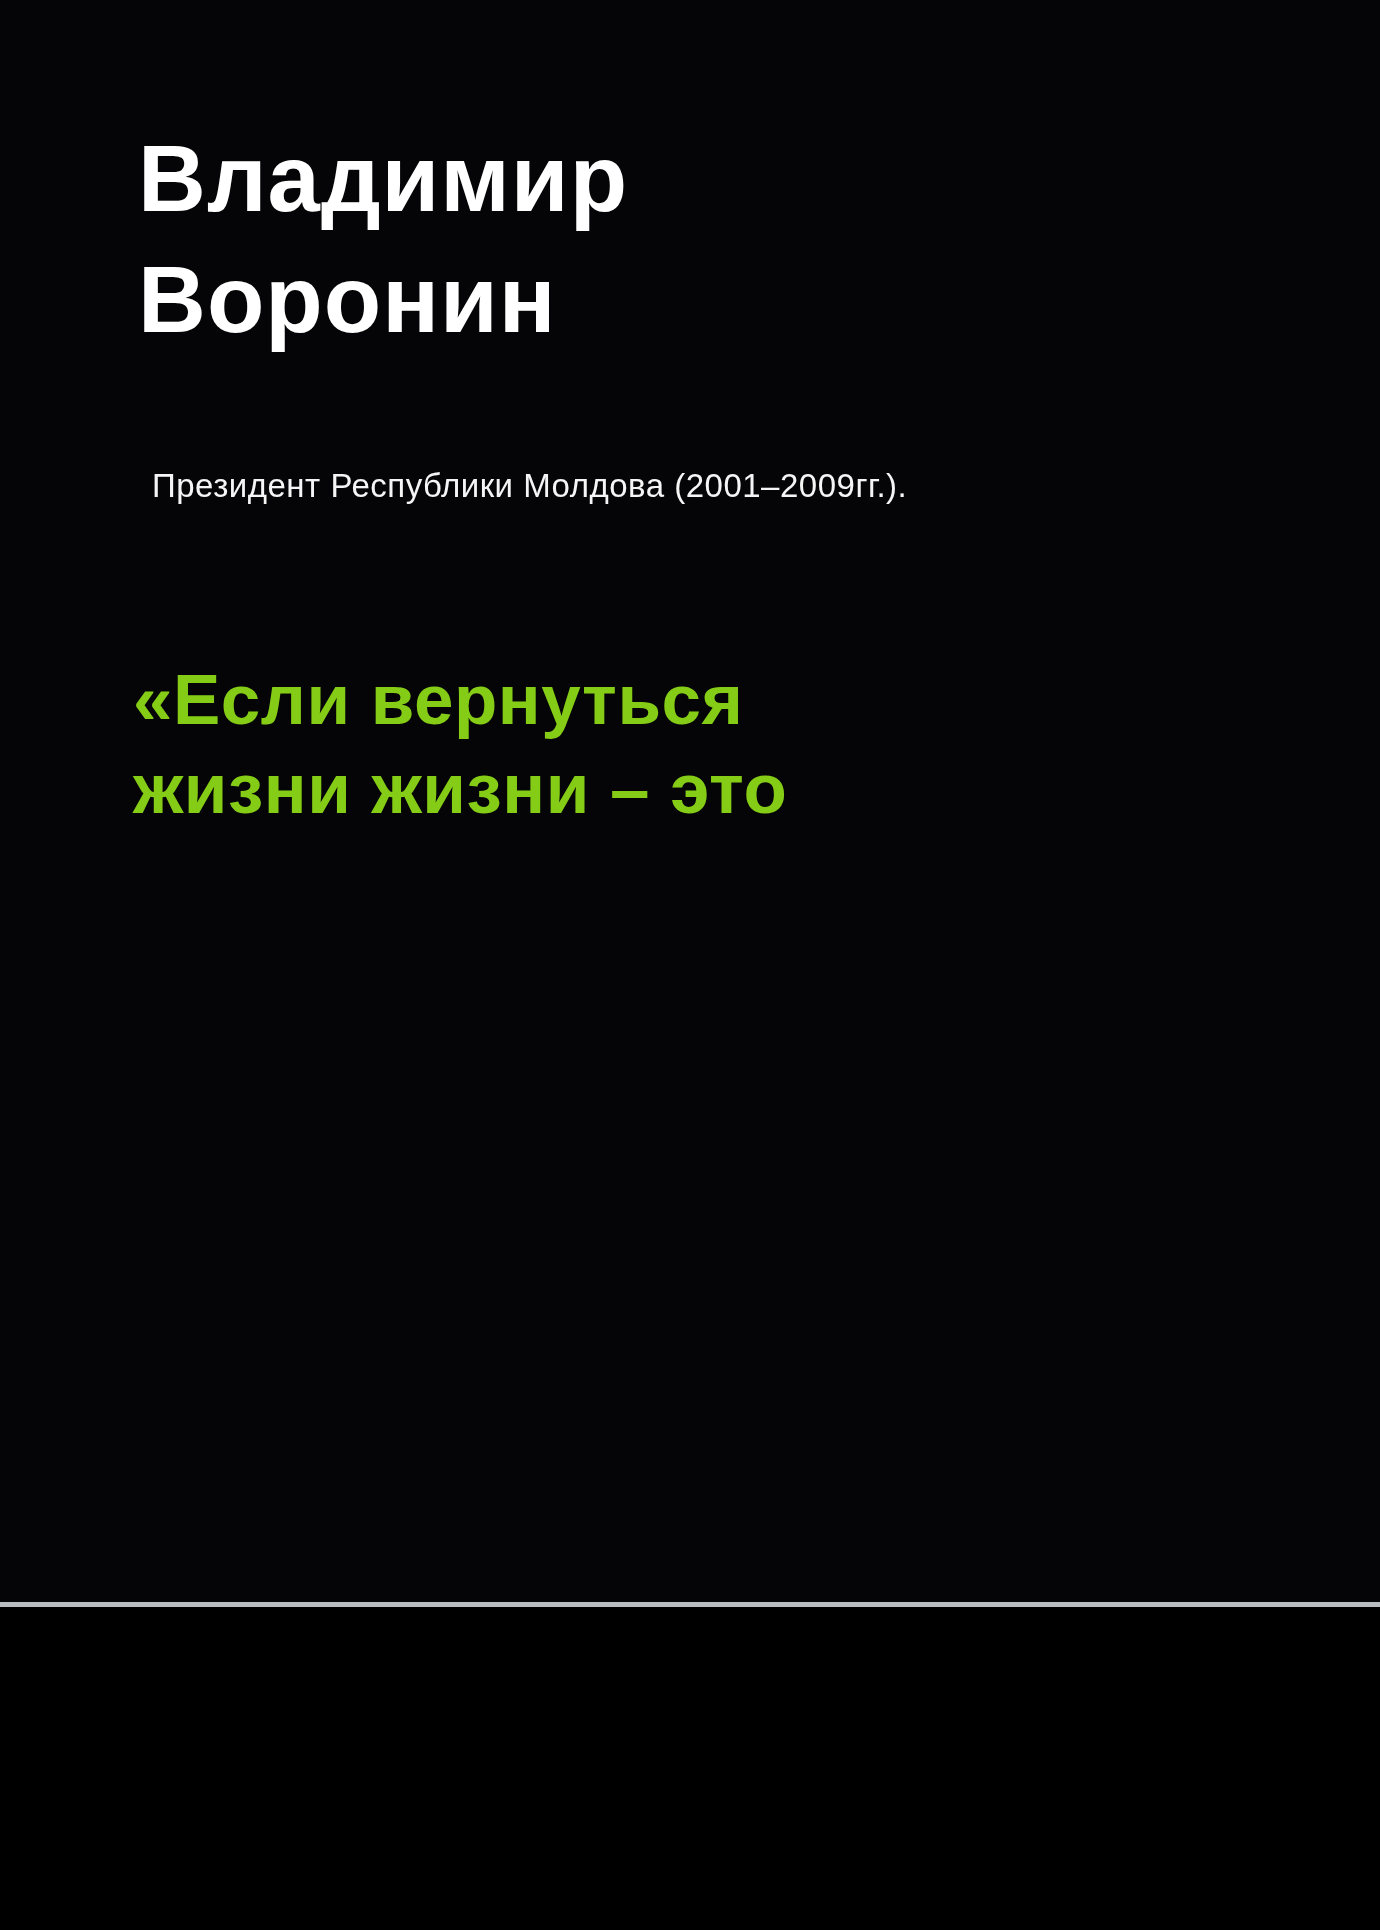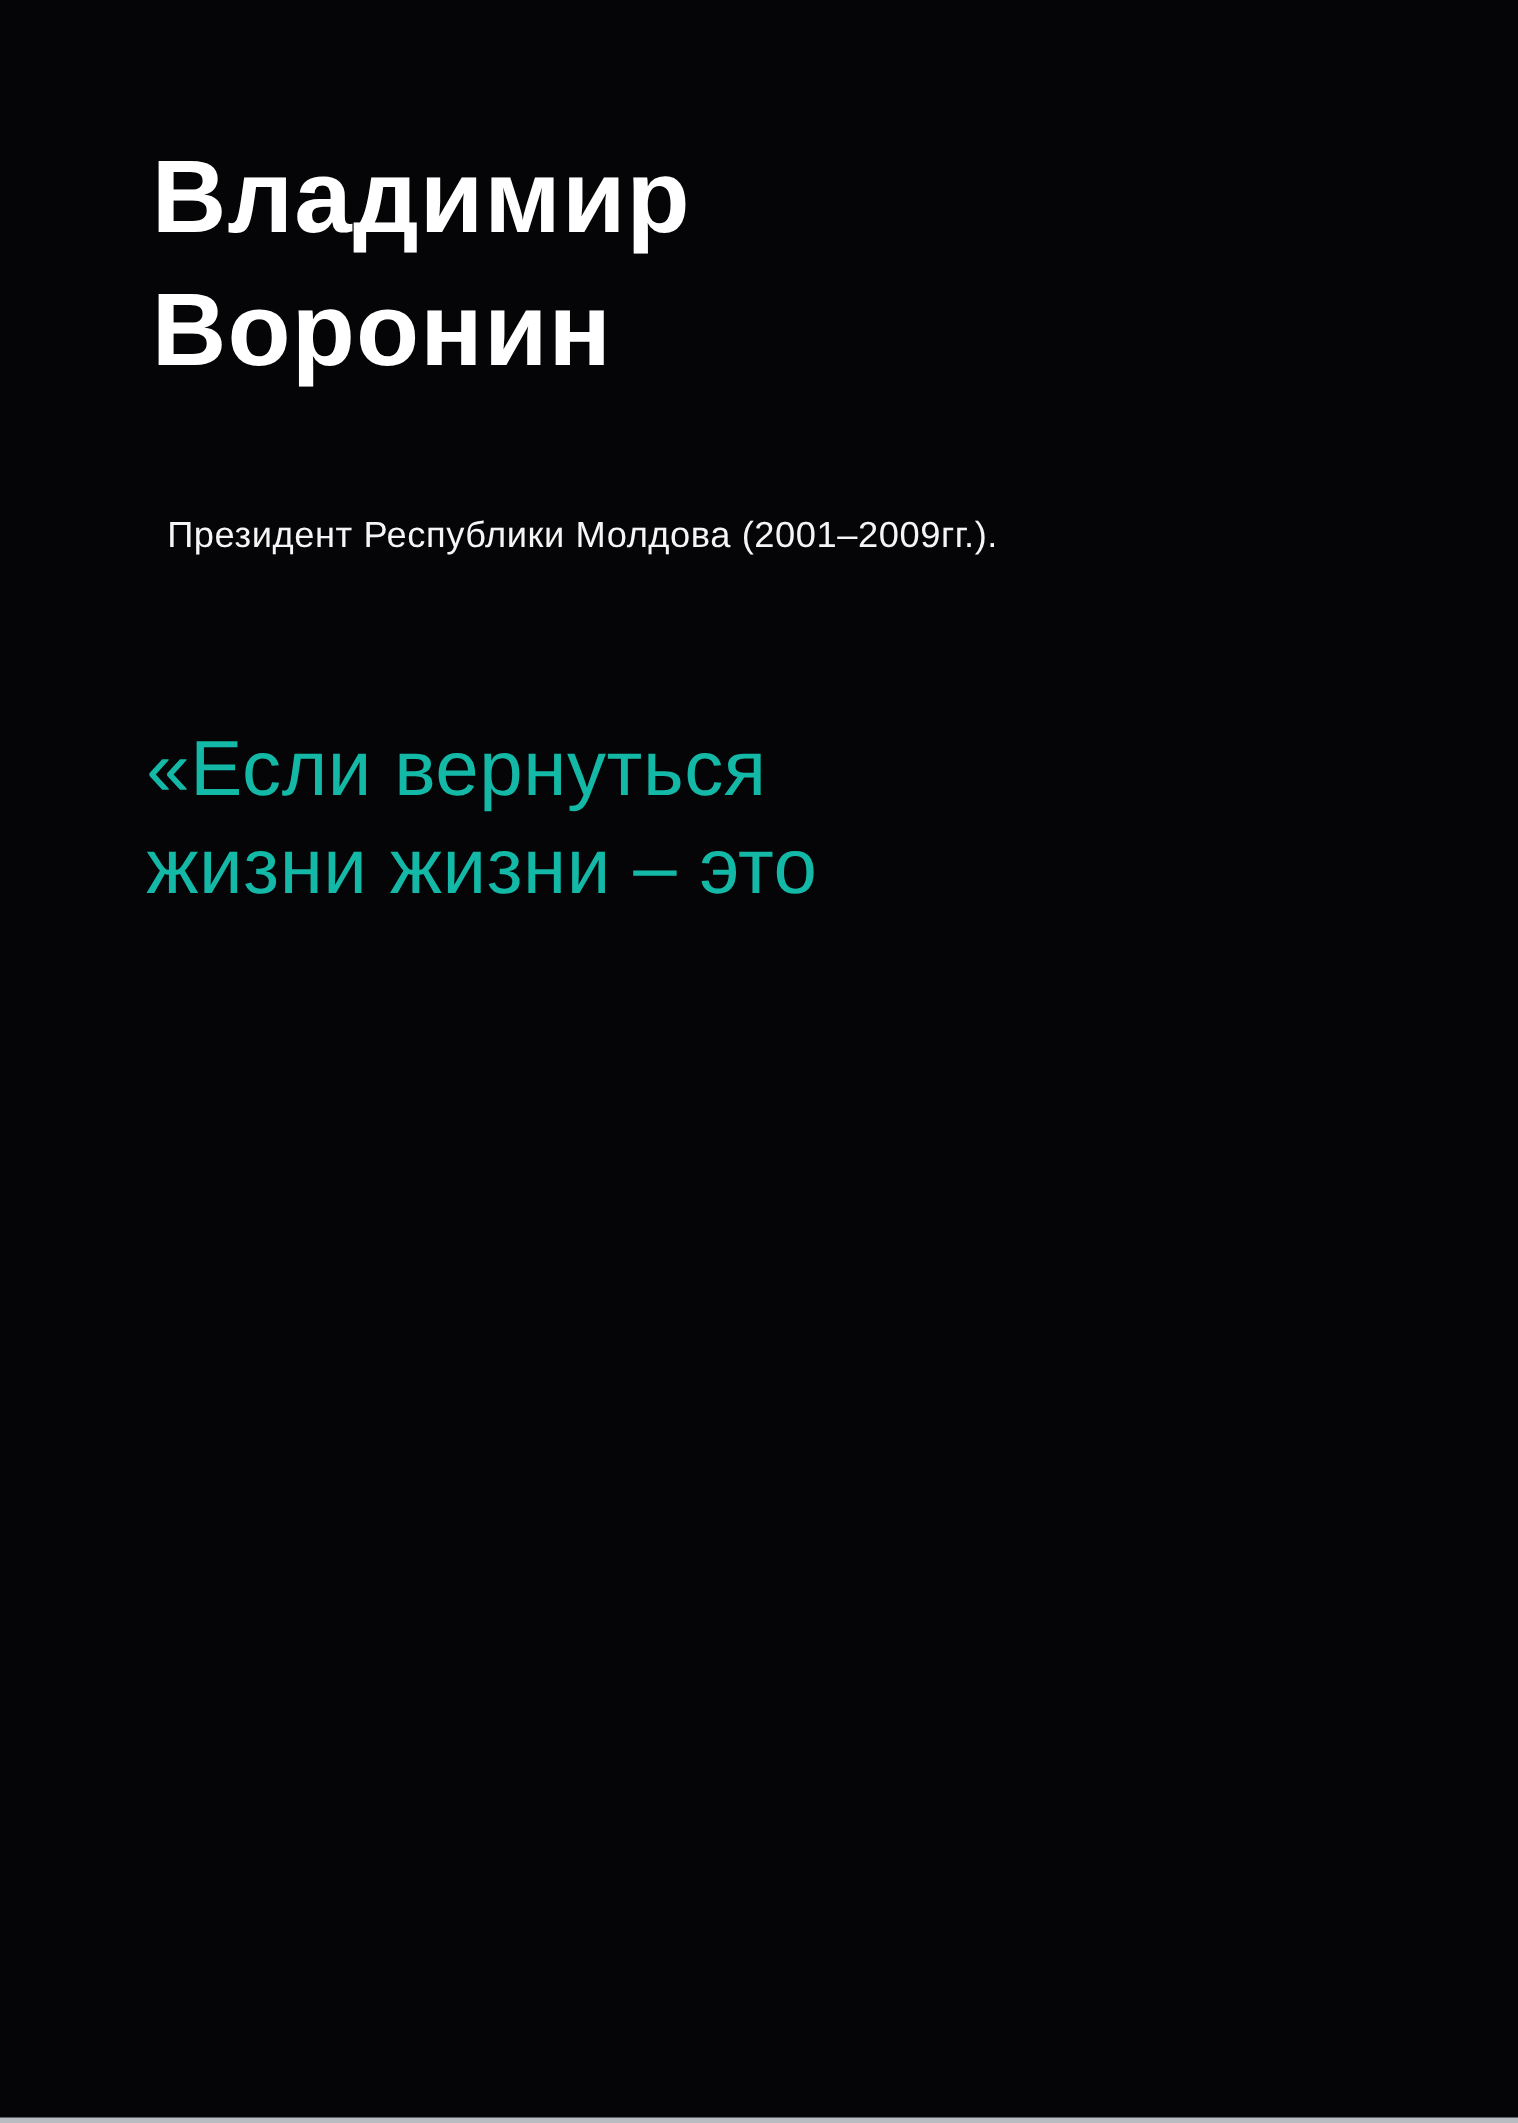--- a/index.html
+++ b/index.html
@@ -3,21 +3,21 @@
 <meta charset="utf-8">
 <style>
   html, body {
     margin: 0;
     padding: 0;
     background: #000;
   }
   .page {
     position: relative;
     width: 1380px;
-    height: 1930px;
+    height: 1607px;
     background: #050507;
     overflow: hidden;
     font-family: "Liberation Sans", sans-serif;
   }
   .title {
     position: absolute;
     left: 138px;
     top: 118px;
     margin: 0;
     color: #ffffff;
@@ -37,23 +37,23 @@
     font-weight: normal;
     line-height: 52px;
     letter-spacing: 0.5px;
   }
   .subtitle .line { display: block; }
   .quote {
     position: absolute;
     left: 133px;
     top: 655px;
     margin: 0;
-    color: #14b8a6;
+    color: #84cc16;
     font-size: 71px;
-    font-weight: normal;
+    font-weight: bold;
     line-height: 89px;
     letter-spacing: 0.5px;
   }
   .quote .line { display: block; }
   .page-bottom-edge {
     position: absolute;
     left: 0;
     bottom: 0;
     width: 100%;
     height: 5px;

